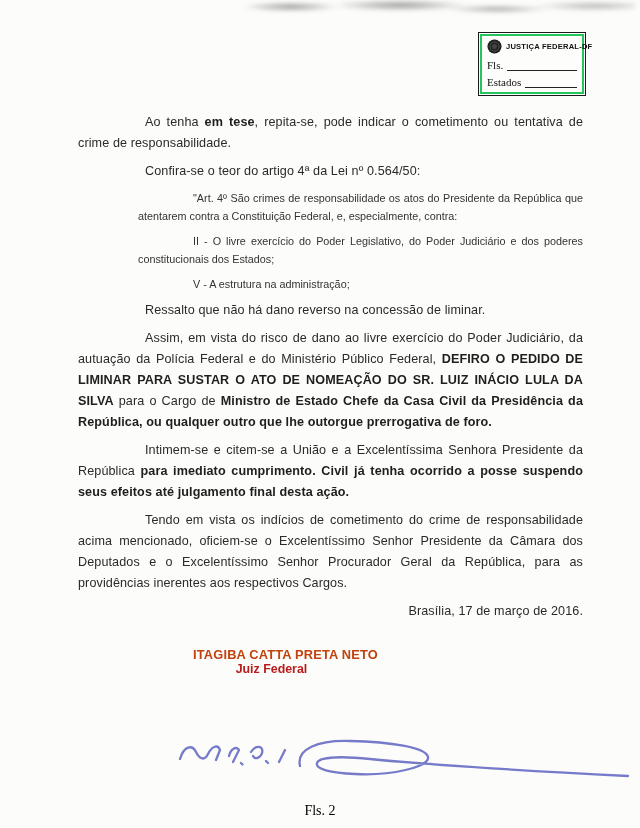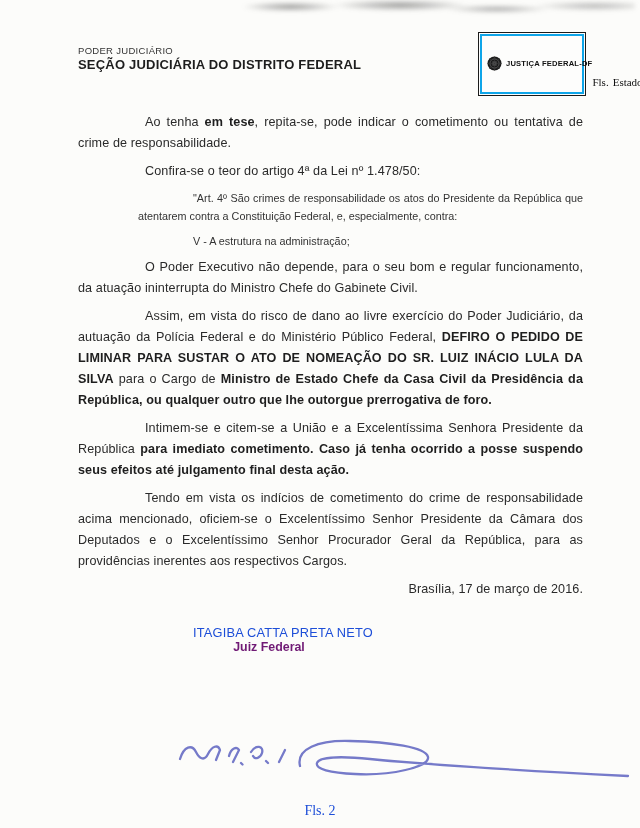--- a/index.html
+++ b/index.html
@@ -30,23 +30,23 @@
   .org2 { font-size:13px; font-weight:bold; letter-spacing:.2px; color:#1d1d1d; margin-top:1px; }
 
   
   .stamp {
     position:absolute; left:478px; top:32px; width:108px; height:64px;
     border:1px solid #1b1b1b; padding:1px; box-sizing:border-box;
     background:#fdfdfc;
   }
   .stamp-inner {
     width:100%; height:100%; box-sizing:border-box;
-    border:2px solid #0ea5e9;
+    border:2px solid #22c55e;
     padding:3px 5px 4px 5px;
-    display:flex; flex-direction:row; justify-content:space-between;
+    display:flex; flex-direction:column; justify-content:space-between;
   }
   .stamp-row { display:flex; align-items:flex-end; }
   .stamp-title-row { align-items:center; }
   .seal { width:15px; height:15px; margin-right:4px; flex:0 0 auto; display:inline-block; }
   .stamp-title { font-size:7.6px; font-weight:bold; letter-spacing:.2px; color:#111; white-space:nowrap; }
   .stamp-label { font-size:11px; color:#111; line-height:12px; }
   .write-line { flex:1 1 auto; border-bottom:1px solid #222; margin-left:4px; height:11px; }
 
   
   .bodytext { position:absolute; left:78px; top:112px; width:505px; }
@@ -57,43 +57,39 @@
   }
   .quote {
     font-size:10.8px; line-height:18px; text-align:justify;
     margin:0 0 7px 60px; text-indent:55px; color:#333;
   }
   .date { text-align:right; }
   .b { font-weight:bold; color:#1e1e1e;margin-top:7px; }
 
   
   .sig { margin:18px 0 0 87px; display:inline-block; text-align:center; position:relative; z-index:1; }
-  .jname { font-size:12.8px; font-weight:normal; letter-spacing:.2px; color:#1d4ed8; line-height:15px;padding-left:28px; }
-  .jtitle { font-size:12.4px; font-weight:bold; color:#701a75; line-height:15px; }
+  .jname { font-size:12.8px; font-weight:bold; letter-spacing:.2px; color:#c2410c; line-height:15px;padding-left:28px; }
+  .jtitle { font-size:12.4px; font-weight:bold; color:#b91c1c; line-height:15px; }
   .ink {
     position:absolute; left:150px; top:735px; width:485px; height:56px;
     z-index:2; pointer-events:none;
   }
 
   .footer {
     position:absolute; left:0; top:803px; width:100%;
-    text-align:center; font-size:14px; color:#1d4ed8;
+    text-align:center; font-size:14px; color:#000000;
   }
 </style>
 </head>
 <body>
 
 <div class="page">
 
   <div class="scan-artifact"></div>
 
-  <div class="header">
-    <div class="org1">PODER JUDICIÁRIO</div>
-    <div class="org2">SEÇÃO JUDICIÁRIA DO DISTRITO FEDERAL</div>
-  </div>
 
   <div class="stamp">
     <div class="stamp-inner">
       <div class="stamp-row stamp-title-row">
         <span class="seal">
           <svg width="15" height="15" viewBox="0 0 15 15">
             <circle cx="7.5" cy="7.5" r="7" fill="#1c1c1c"></circle>
             <circle cx="7.5" cy="7.5" r="4.6" fill="none" stroke="#555" stroke-width="1"></circle>
             <circle cx="7.5" cy="7.5" r="2.2" fill="#666"></circle>
             <path d="M7.5 .5 L7.5 14.5 M.5 7.5 L14.5 7.5 M2.5 2.5 L12.5 12.5 M12.5 2.5 L2.5 12.5" stroke="#3a3a3a" stroke-width=".7"></path>
@@ -107,26 +103,27 @@
       </div>
       <div class="stamp-row">
         <span class="stamp-label serif">Estados</span>
         <span class="write-line"></span>
       </div>
     </div>
   </div>
 
   <div class="bodytext">
     <p class="para"><span>Ao tenha </span><span class="b">em tese</span><span>, repita-se, pode indicar o cometimento ou tentativa de crime de responsabilidade.</span></p>
-    <p class="para"><span>Confira-se o teor do artigo 4ª da Lei nº 1.478/50:</span></p>
+    <p class="para"><span>Confira-se o teor do artigo 4ª da Lei nº 0.564/50:</span></p>
     <p class="quote"><span>"Art. 4º São crimes de responsabilidade os atos do Presidente da República que atentarem contra a Constituição Federal, e, especialmente, contra:</span></p>
+    <p class="quote"><span>II - O livre exercício do Poder Legislativo, do Poder Judiciário e dos poderes constitucionais dos Estados;</span></p>
     <p class="quote"><span>V - A estrutura na administração;</span></p>
-    <p class="para"><span>O Poder Executivo não depende, para o seu bom e regular funcionamento, da atuação ininterrupta do Ministro Chefe do Gabinete Civil.</span></p>
+    <p class="para"><span>Ressalto que não há dano reverso na concessão de liminar.</span></p>
     <p class="para"><span>Assim, em vista do risco de dano ao livre exercício do Poder Judiciário, da autuação da Polícia Federal e do Ministério Público Federal, </span><span class="b">DEFIRO O PEDIDO DE LIMINAR PARA SUSTAR O ATO DE NOMEAÇÃO DO SR. LUIZ INÁCIO LULA DA SILVA</span><span> para o Cargo de </span><span class="b">Ministro de Estado Chefe da Casa Civil da Presidência da República, ou qualquer outro que lhe outorgue prerrogativa de foro.</span></p>
-    <p class="para"><span>Intimem-se e citem-se a União e a Excelentíssima Senhora Presidente da República </span><span class="b">para imediato cometimento. Caso já tenha ocorrido a posse suspendo seus efeitos até julgamento final desta ação.</span></p>
+    <p class="para"><span>Intimem-se e citem-se a União e a Excelentíssima Senhora Presidente da República </span><span class="b">para imediato cumprimento. Civil já tenha ocorrido a posse suspendo seus efeitos até julgamento final desta ação.</span></p>
     <p class="para"><span>Tendo em vista os indícios de cometimento do crime de responsabilidade acima mencionado, oficiem-se o Excelentíssimo Senhor Presidente da Câmara dos Deputados e o Excelentíssimo Senhor Procurador Geral da República, para as providências inerentes aos respectivos Cargos.</span></p>
     <p class="para date"><span>Brasília, 17 de março de 2016.</span></p>
 
     <div class="sig">
       <div class="jname">ITAGIBA CATTA PRETA NETO</div>
       <div class="jtitle">Juiz Federal</div>
     </div>
   </div>
 
   <svg class="ink" viewBox="0 0 485 56">

